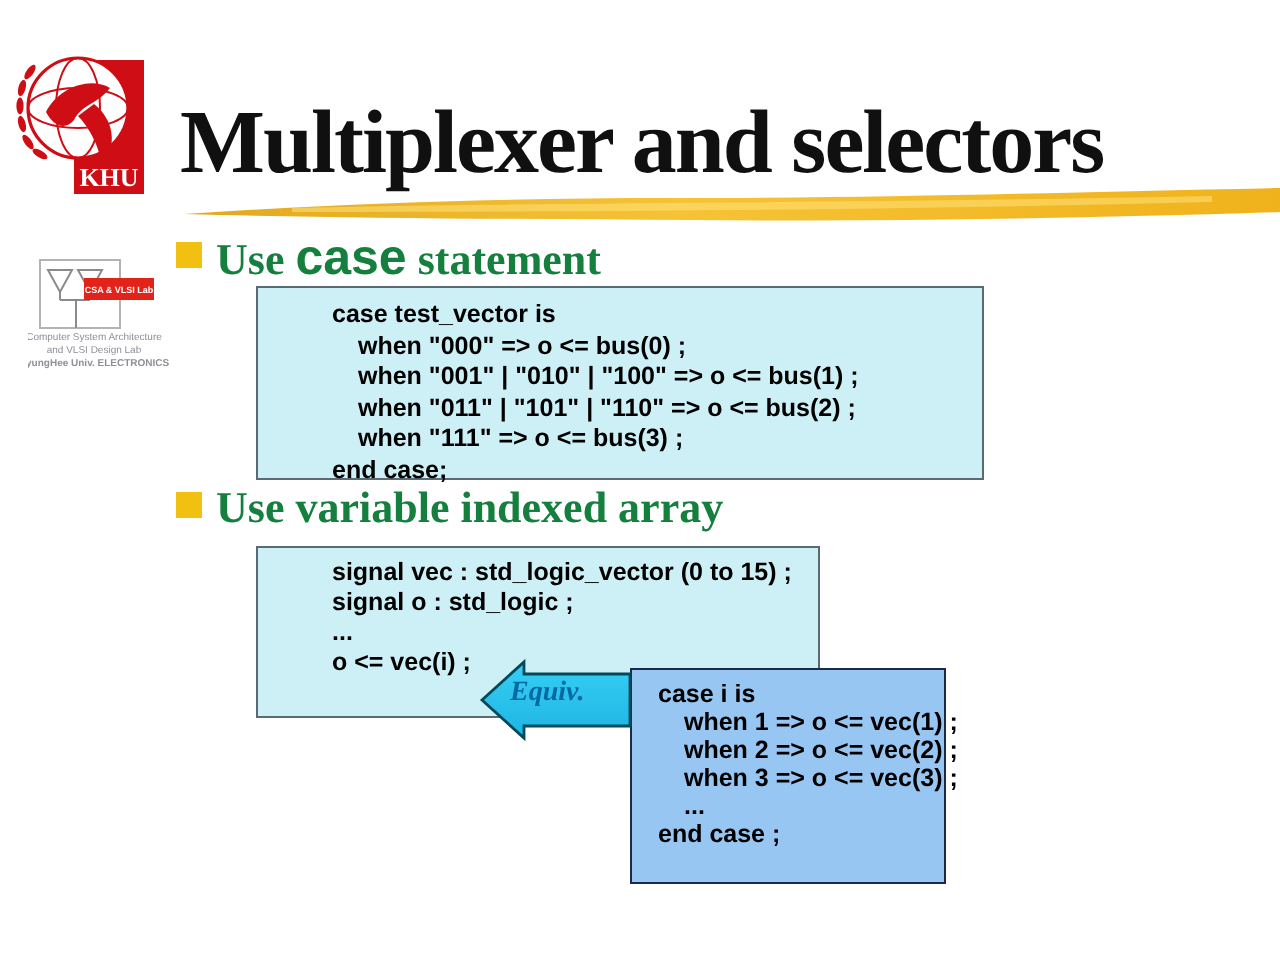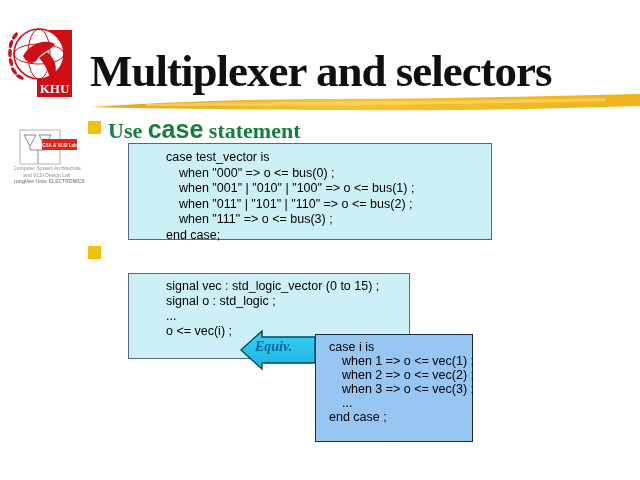--- a/index.html
+++ b/index.html
@@ -17,21 +17,21 @@
   .bullet-text {
     position:absolute; font-weight:bold; font-size:22px; color:#15803d;
     white-space:nowrap; line-height:26px;
   }
   .bt1 { left:108px; top:116px; }
   .bt2 { left:108px; top:241px; }
   .kw  { font-family:"Liberation Sans", sans-serif; font-size:25px; }
   .code {
     position:absolute; box-sizing:border-box;
     background:#CDF0F6; border:1.5px solid #5a6a72;
-    font-family:"Liberation Sans", sans-serif; font-weight:normal;
+    font-family:"Liberation Sans", sans-serif; font-weight:bold;
     font-size:12.5px; color:#000;
   }
   .code .ln { white-space:pre; line-height:15.5px; }
   .code .ind { padding-left:13px; }
   #code1 { left:128px; top:143px; width:364px; height:97px; padding:6px 0 0 37px; z-index:1; }
   #code2 { left:128px; top:273px; width:282px; height:86px; padding:5px 0 0 37px; z-index:1; }
   #code2 .ln { line-height:15px; }
   #code3 {
     left:315px; top:334px; width:158px; height:108px; padding:5px 0 0 13px;
     background:#97C6F2; border:1.5px solid #1b2a4a; z-index:2;
@@ -106,20 +106,21 @@
   <div class="code" id="code1">
     <div class="ln">case test_vector is</div>
     <div class="ln ind">when "000" =&gt; o &lt;= bus(0) ;</div>
     <div class="ln ind">when "001" | "010" | "100" =&gt; o &lt;= bus(1) ;</div>
     <div class="ln ind">when "011" | "101" | "110" =&gt; o &lt;= bus(2) ;</div>
     <div class="ln ind">when "111" =&gt; o &lt;= bus(3) ;</div>
     <div class="ln">end case;</div>
   </div>
 
   <div class="bullet-square bsq2"></div>
+  <div class="bullet-text bt2">Use variable indexed array</div>
 
   <div class="code" id="code2">
     <div class="ln">signal vec : std_logic_vector (0 to 15) ;</div>
     <div class="ln">signal o : std_logic ;</div>
     <div class="ln">...</div>
     <div class="ln">o &lt;= vec(i) ;</div>
   </div>
 
   <div class="code" id="code3">
     <div class="ln">case i is</div>

